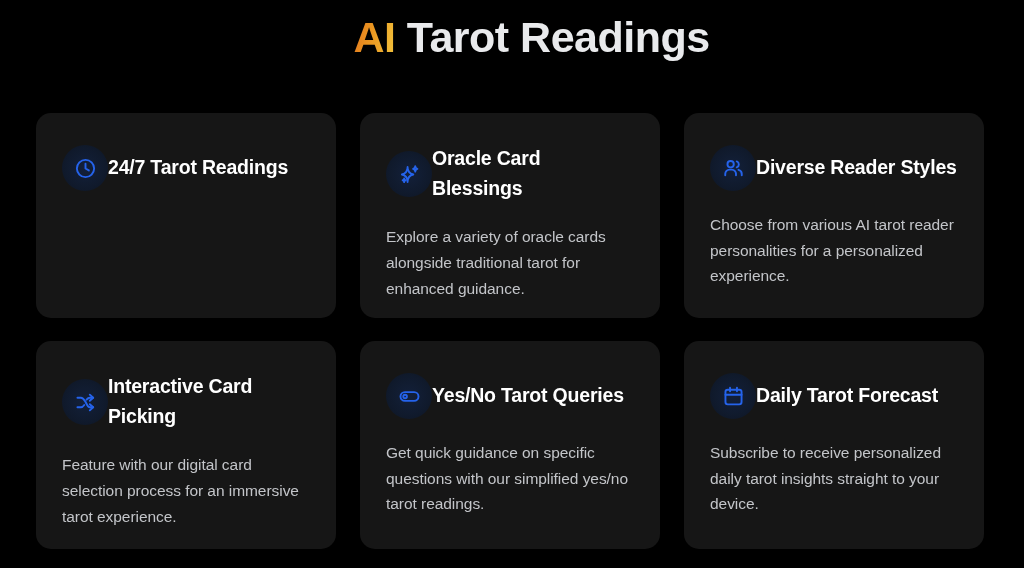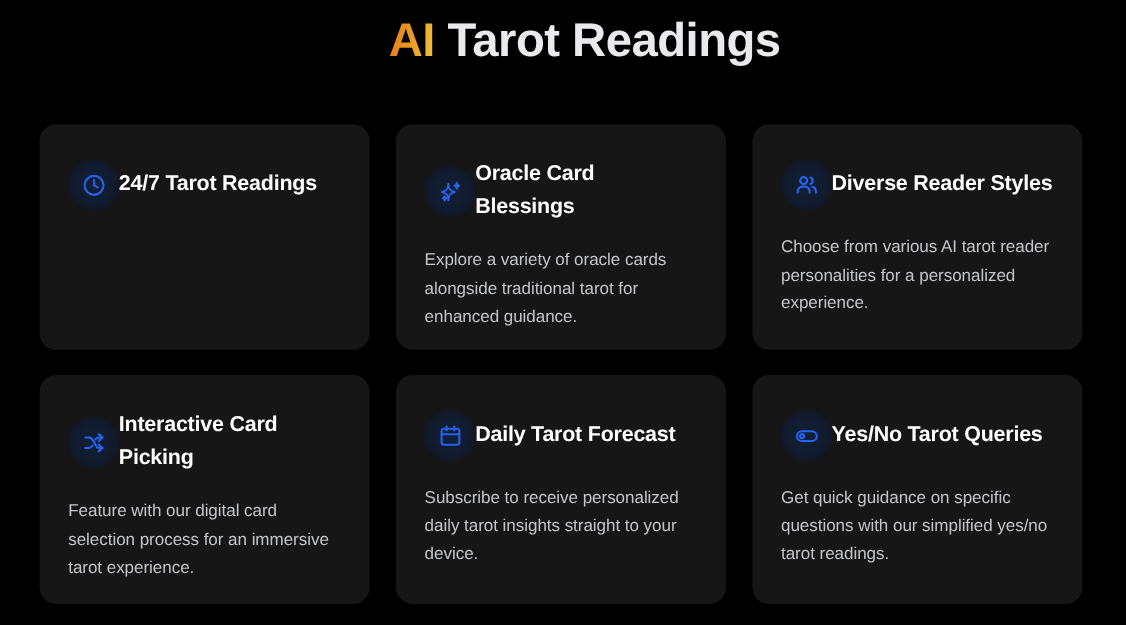--- a/index.html
+++ b/index.html
@@ -147,38 +147,38 @@
         </span>
         <div class="card-title">Interactive Card Picking</div>
       </div>
       <p class="card-desc">Feature with our digital card selection process for an immersive tarot experience.</p>
     </div>
 
     <div class="card">
       <div class="card-head">
         <span class="icon-badge">
           <svg width="23" height="23" viewBox="0 0 24 24" fill="none" stroke="#2563eb" stroke-width="2" stroke-linecap="round" stroke-linejoin="round">
+            <rect x="2.6" y="7.4" width="18.8" height="9.2" rx="4.6"></rect>
+            <circle cx="7.4" cy="12" r="1.9"></circle>
+          </svg>
+        </span>
+        <div class="card-title">Yes/No Tarot Queries</div>
+      </div>
+      <p class="card-desc">Get quick guidance on specific questions with our simplified yes/no tarot readings.</p>
+    </div>
+
+    <div class="card">
+      <div class="card-head">
+        <span class="icon-badge">
+          <svg width="23" height="23" viewBox="0 0 24 24" fill="none" stroke="#2563eb" stroke-width="2" stroke-linecap="round" stroke-linejoin="round">
             <rect x="3.6" y="5" width="16.8" height="15.2" rx="2.4"></rect>
             <line x1="3.6" y1="10.2" x2="20.4" y2="10.2"></line>
             <line x1="8.4" y1="2.8" x2="8.4" y2="6.6"></line>
             <line x1="15.6" y1="2.8" x2="15.6" y2="6.6"></line>
           </svg>
         </span>
         <div class="card-title">Daily Tarot Forecast</div>
       </div>
       <p class="card-desc">Subscribe to receive personalized daily tarot insights straight to your device.</p>
     </div>
 
-    <div class="card">
-      <div class="card-head">
-        <span class="icon-badge">
-          <svg width="23" height="23" viewBox="0 0 24 24" fill="none" stroke="#2563eb" stroke-width="2" stroke-linecap="round" stroke-linejoin="round">
-            <rect x="2.6" y="7.4" width="18.8" height="9.2" rx="4.6"></rect>
-            <circle cx="7.4" cy="12" r="1.9"></circle>
-          </svg>
-        </span>
-        <div class="card-title">Yes/No Tarot Queries</div>
-      </div>
-      <p class="card-desc">Get quick guidance on specific questions with our simplified yes/no tarot readings.</p>
-    </div>
-
   </div>
 </div>
 
 </body></html>

